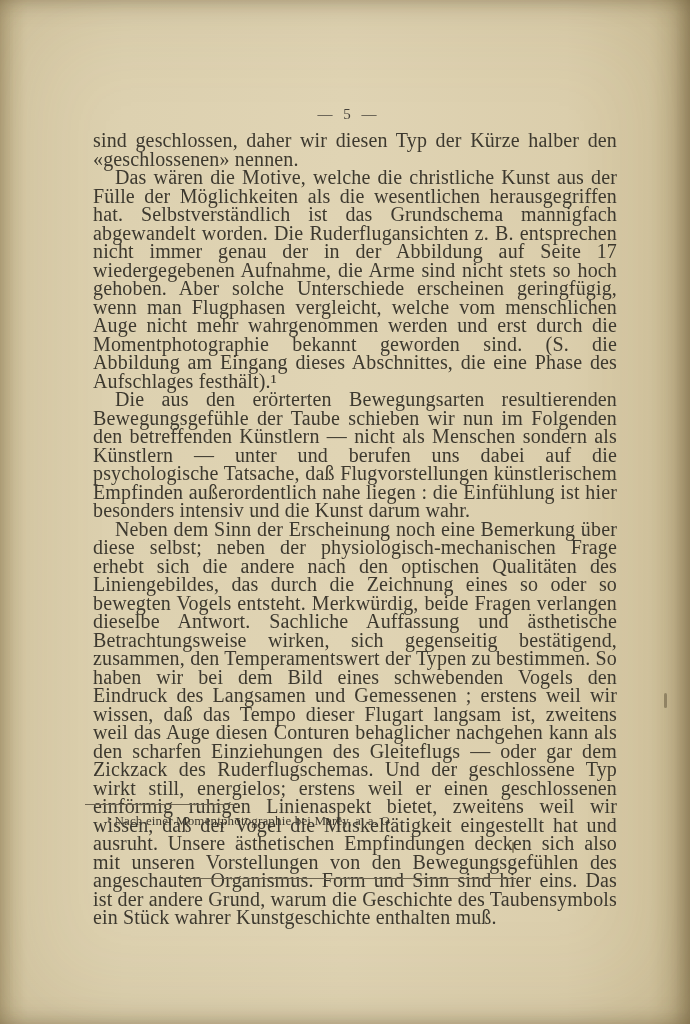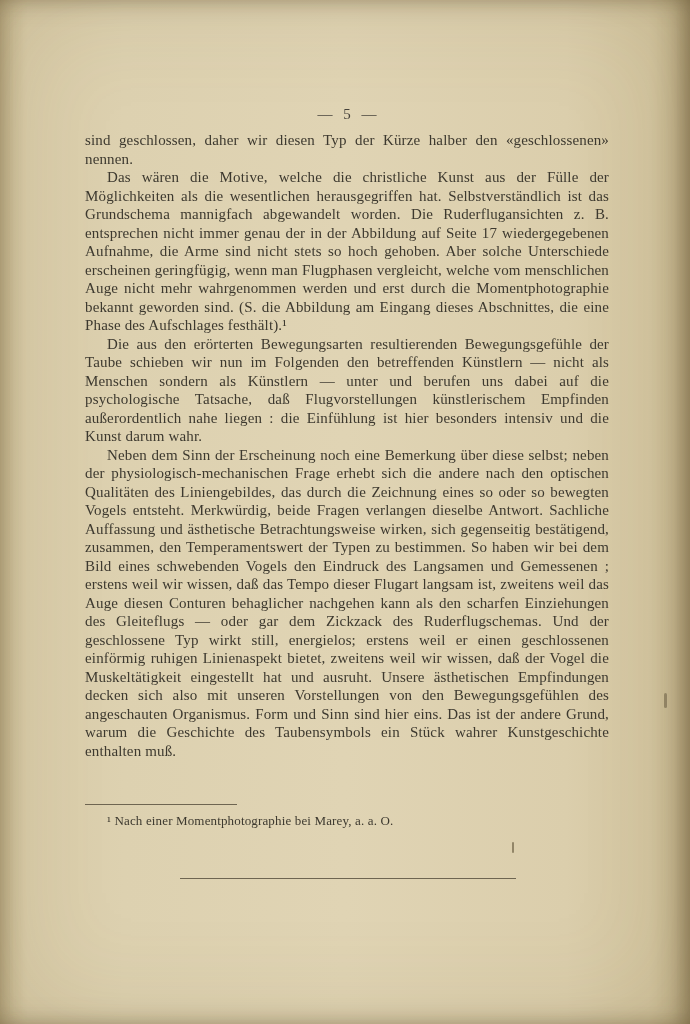--- a/index.html
+++ b/index.html
@@ -33,24 +33,24 @@
     left: 85px;
     width: 524px;
     text-align: center;
     font-size: 15px;
     word-spacing: 7px;
     color: #45413a;
   }
   .text-block {
     position: absolute;
     top: 131px;
-    left: 85px;
+    left: 93px;
     width: 524px;
     text-align: justify;
-    font-size: 15px;
+    font-size: 20px;
     line-height: 18.5px;
     letter-spacing: 0.15px;
   }
   .text-block p {
     margin: 0;
     text-indent: 22px;
   }
   .text-block p.no-indent {
     text-indent: 0;
   }

